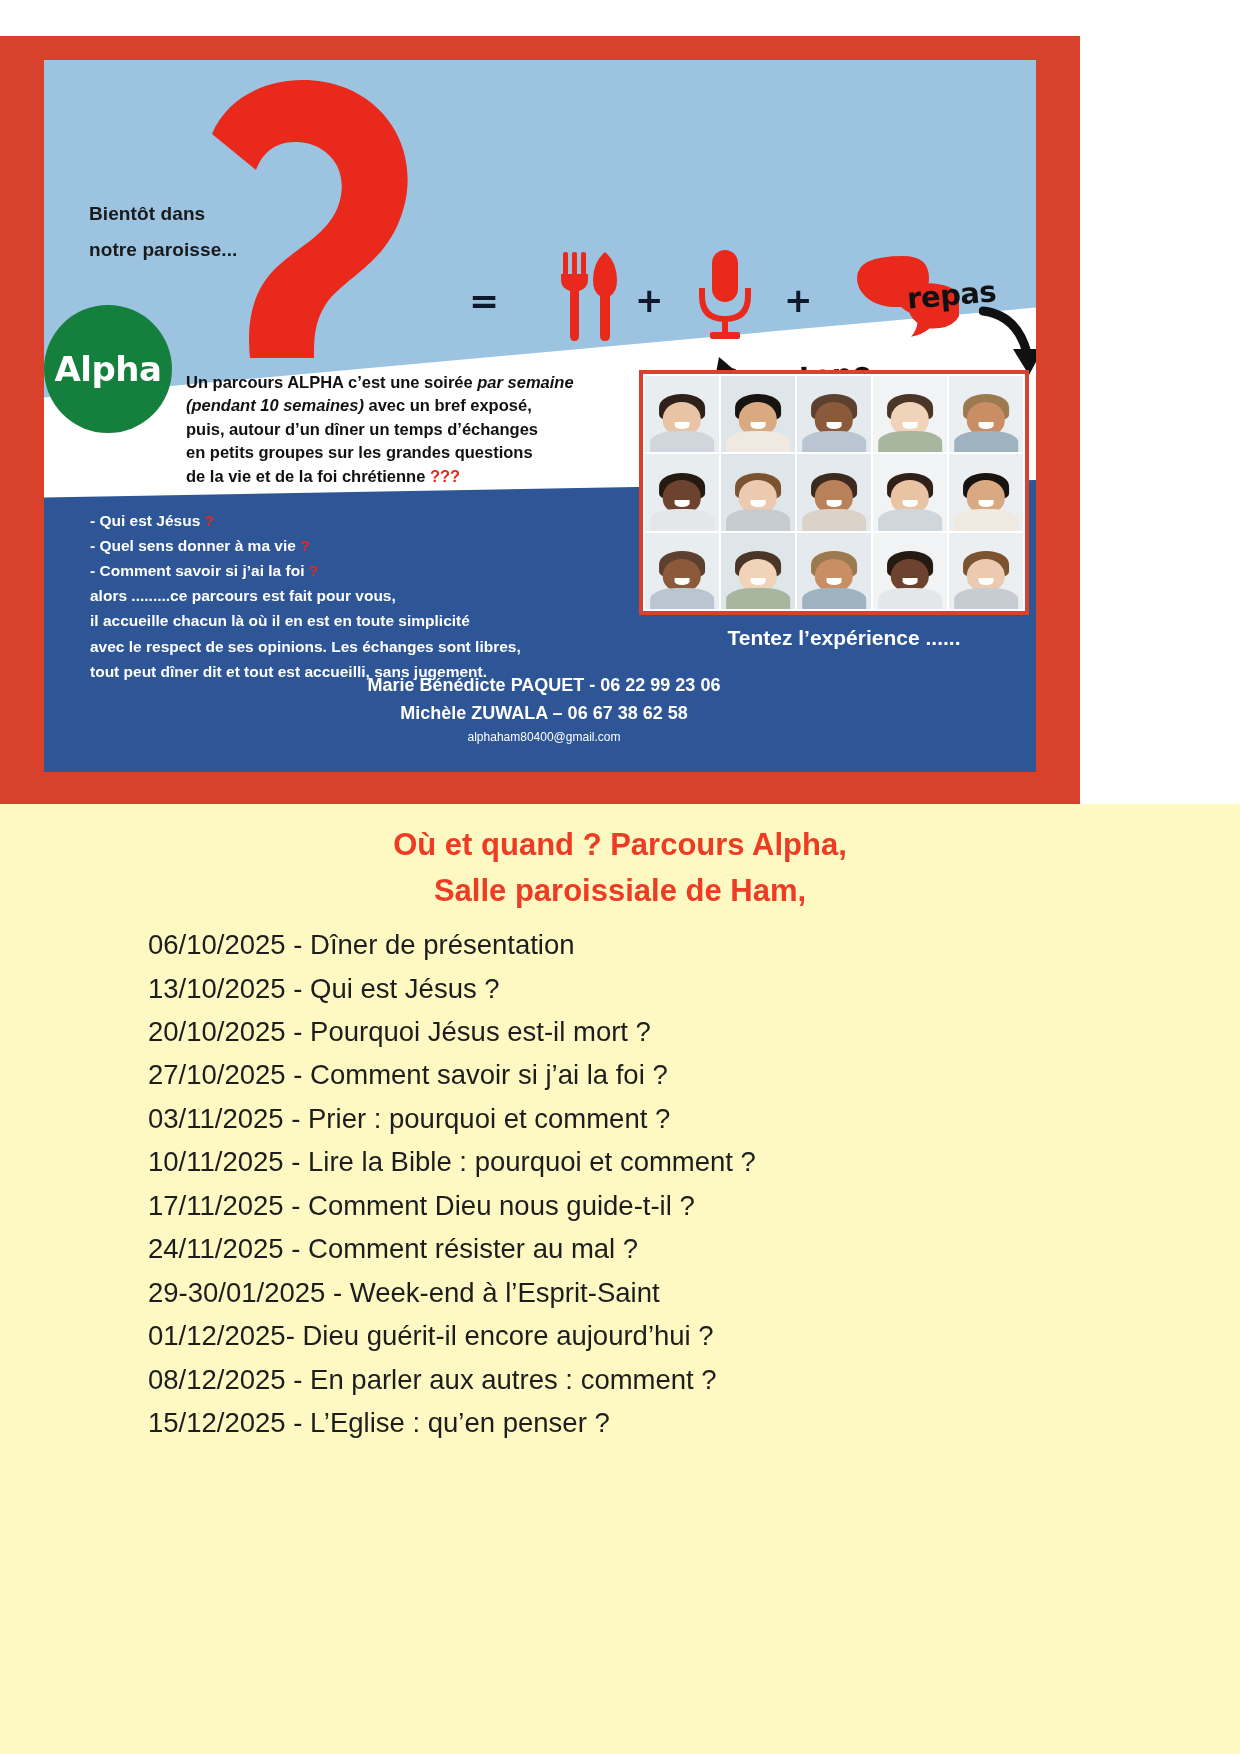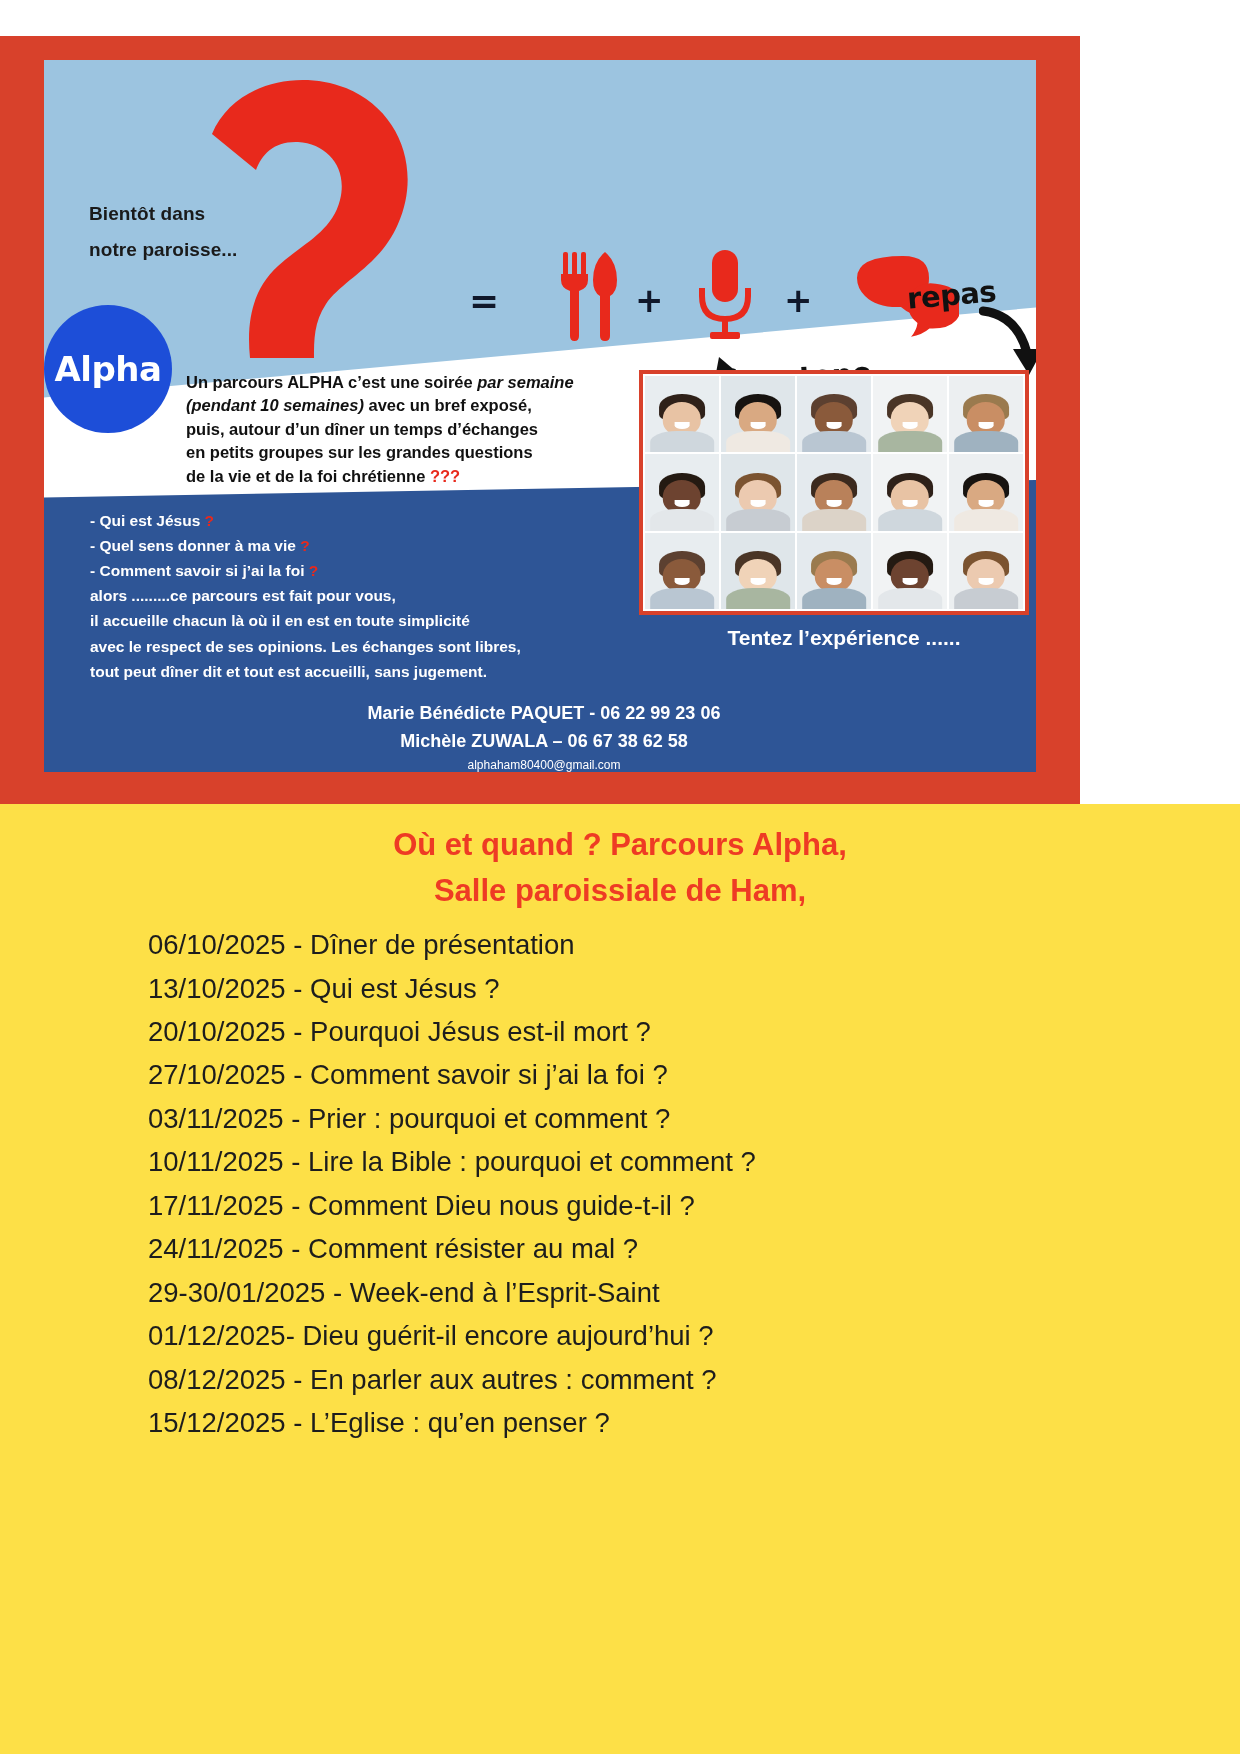--- a/index.html
+++ b/index.html
@@ -115,21 +115,21 @@
   .arrow-topo   { position: absolute; left: 665px; top: 295px; }
 
   
   .alpha-logo {
     position: absolute;
     left: 0px;
     top: 245px;
     width: 128px;
     height: 128px;
     border-radius: 50%;
-    background: #1d4ed8;
+    background: #15803d;
     display: flex;
     align-items: center;
     justify-content: center;
   }
   .alpha-logo span {
     color: #ffffff;
     font-family: "DejaVu Sans", sans-serif;
     font-weight: 700;
     font-size: 34px;
     letter-spacing: -0.5px;
@@ -175,21 +175,20 @@
   .contacts {
     position: absolute;
     left: 120px;
     top: 612px;
     width: 760px;
     text-align: center;
     color: #ffffff;
     font-size: 18px;
     font-weight: 700;
     line-height: 1.55;
-    margin-top: 28px;
   }
   .contacts .mail { font-weight: 400; font-size: 12px; }
 
   
   .photos {
     position: absolute;
     left: 595px;
     top: 310px;
     width: 390px;
     height: 245px;
@@ -241,21 +240,21 @@
     font-weight: 700;
   }
 
   
   .bottom {
     position: absolute;
     left: 0;
     top: 804px;
     width: 1240px;
     height: 950px;
-    background: #fde047;
+    background: #fef9c3;
   }
   .head-lines {
     margin-top: 18px;
     text-align: center;
     color: #ee3b24;
     font-size: 31px;
     font-weight: 700;
     line-height: 1.47;
   }
   .date-list {

